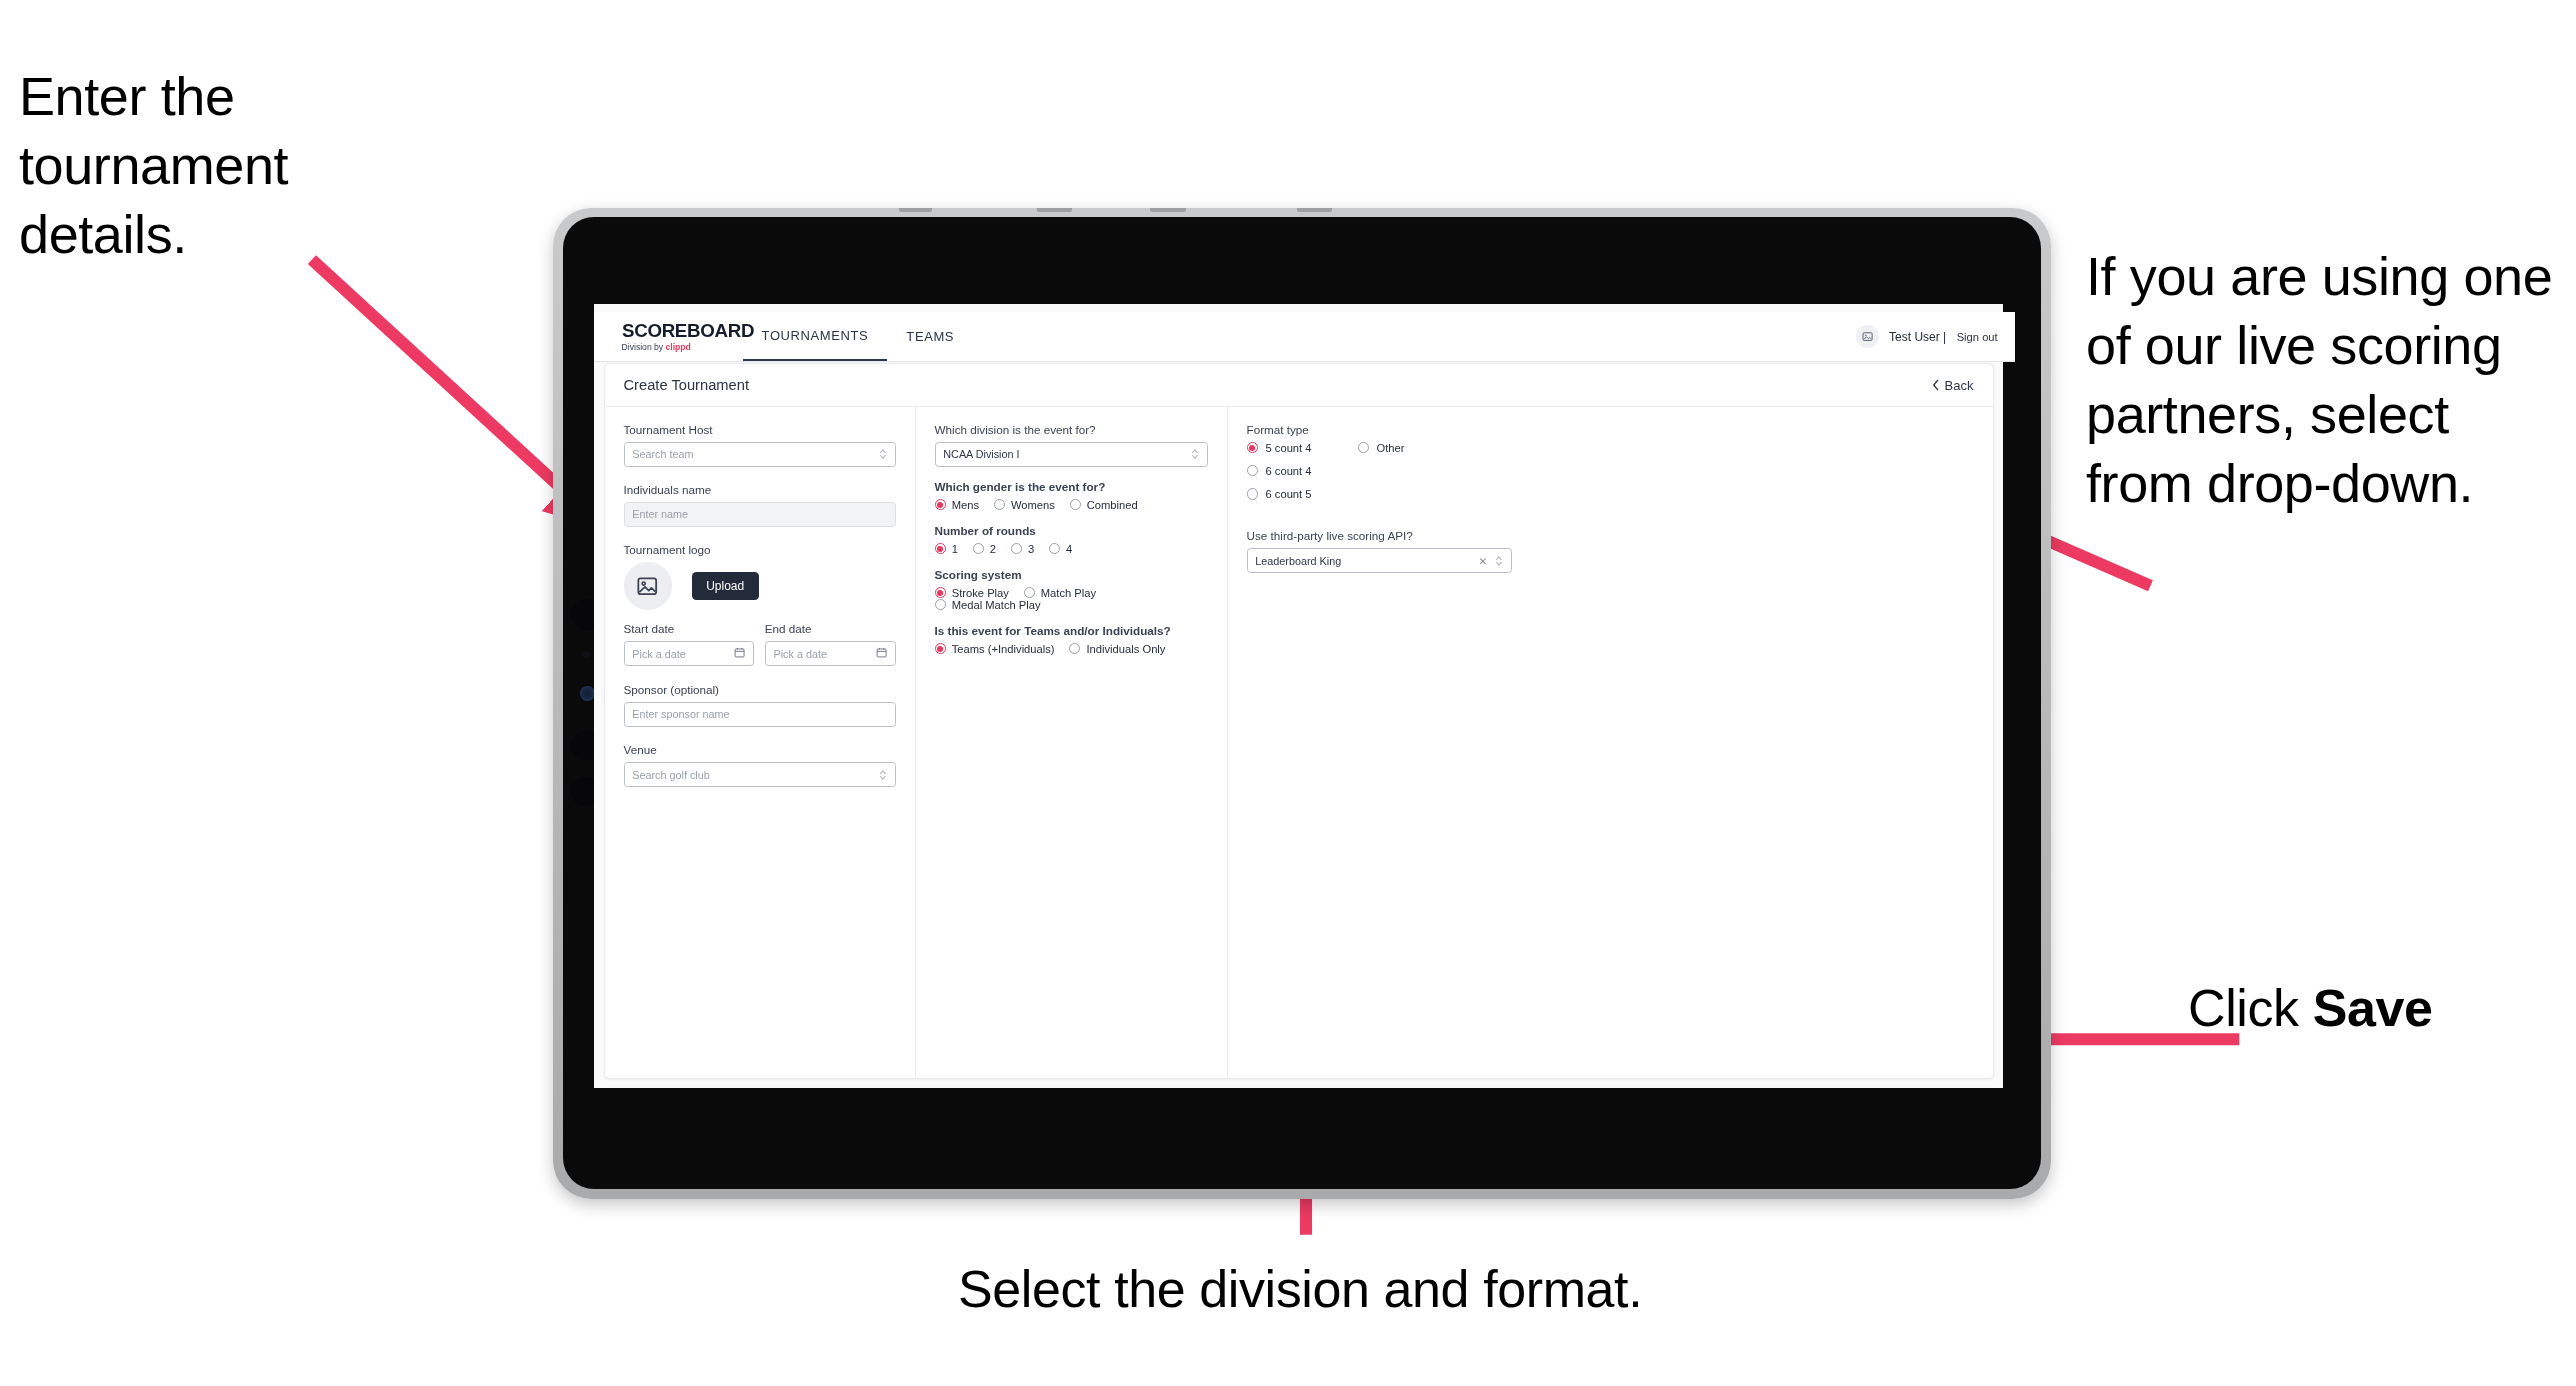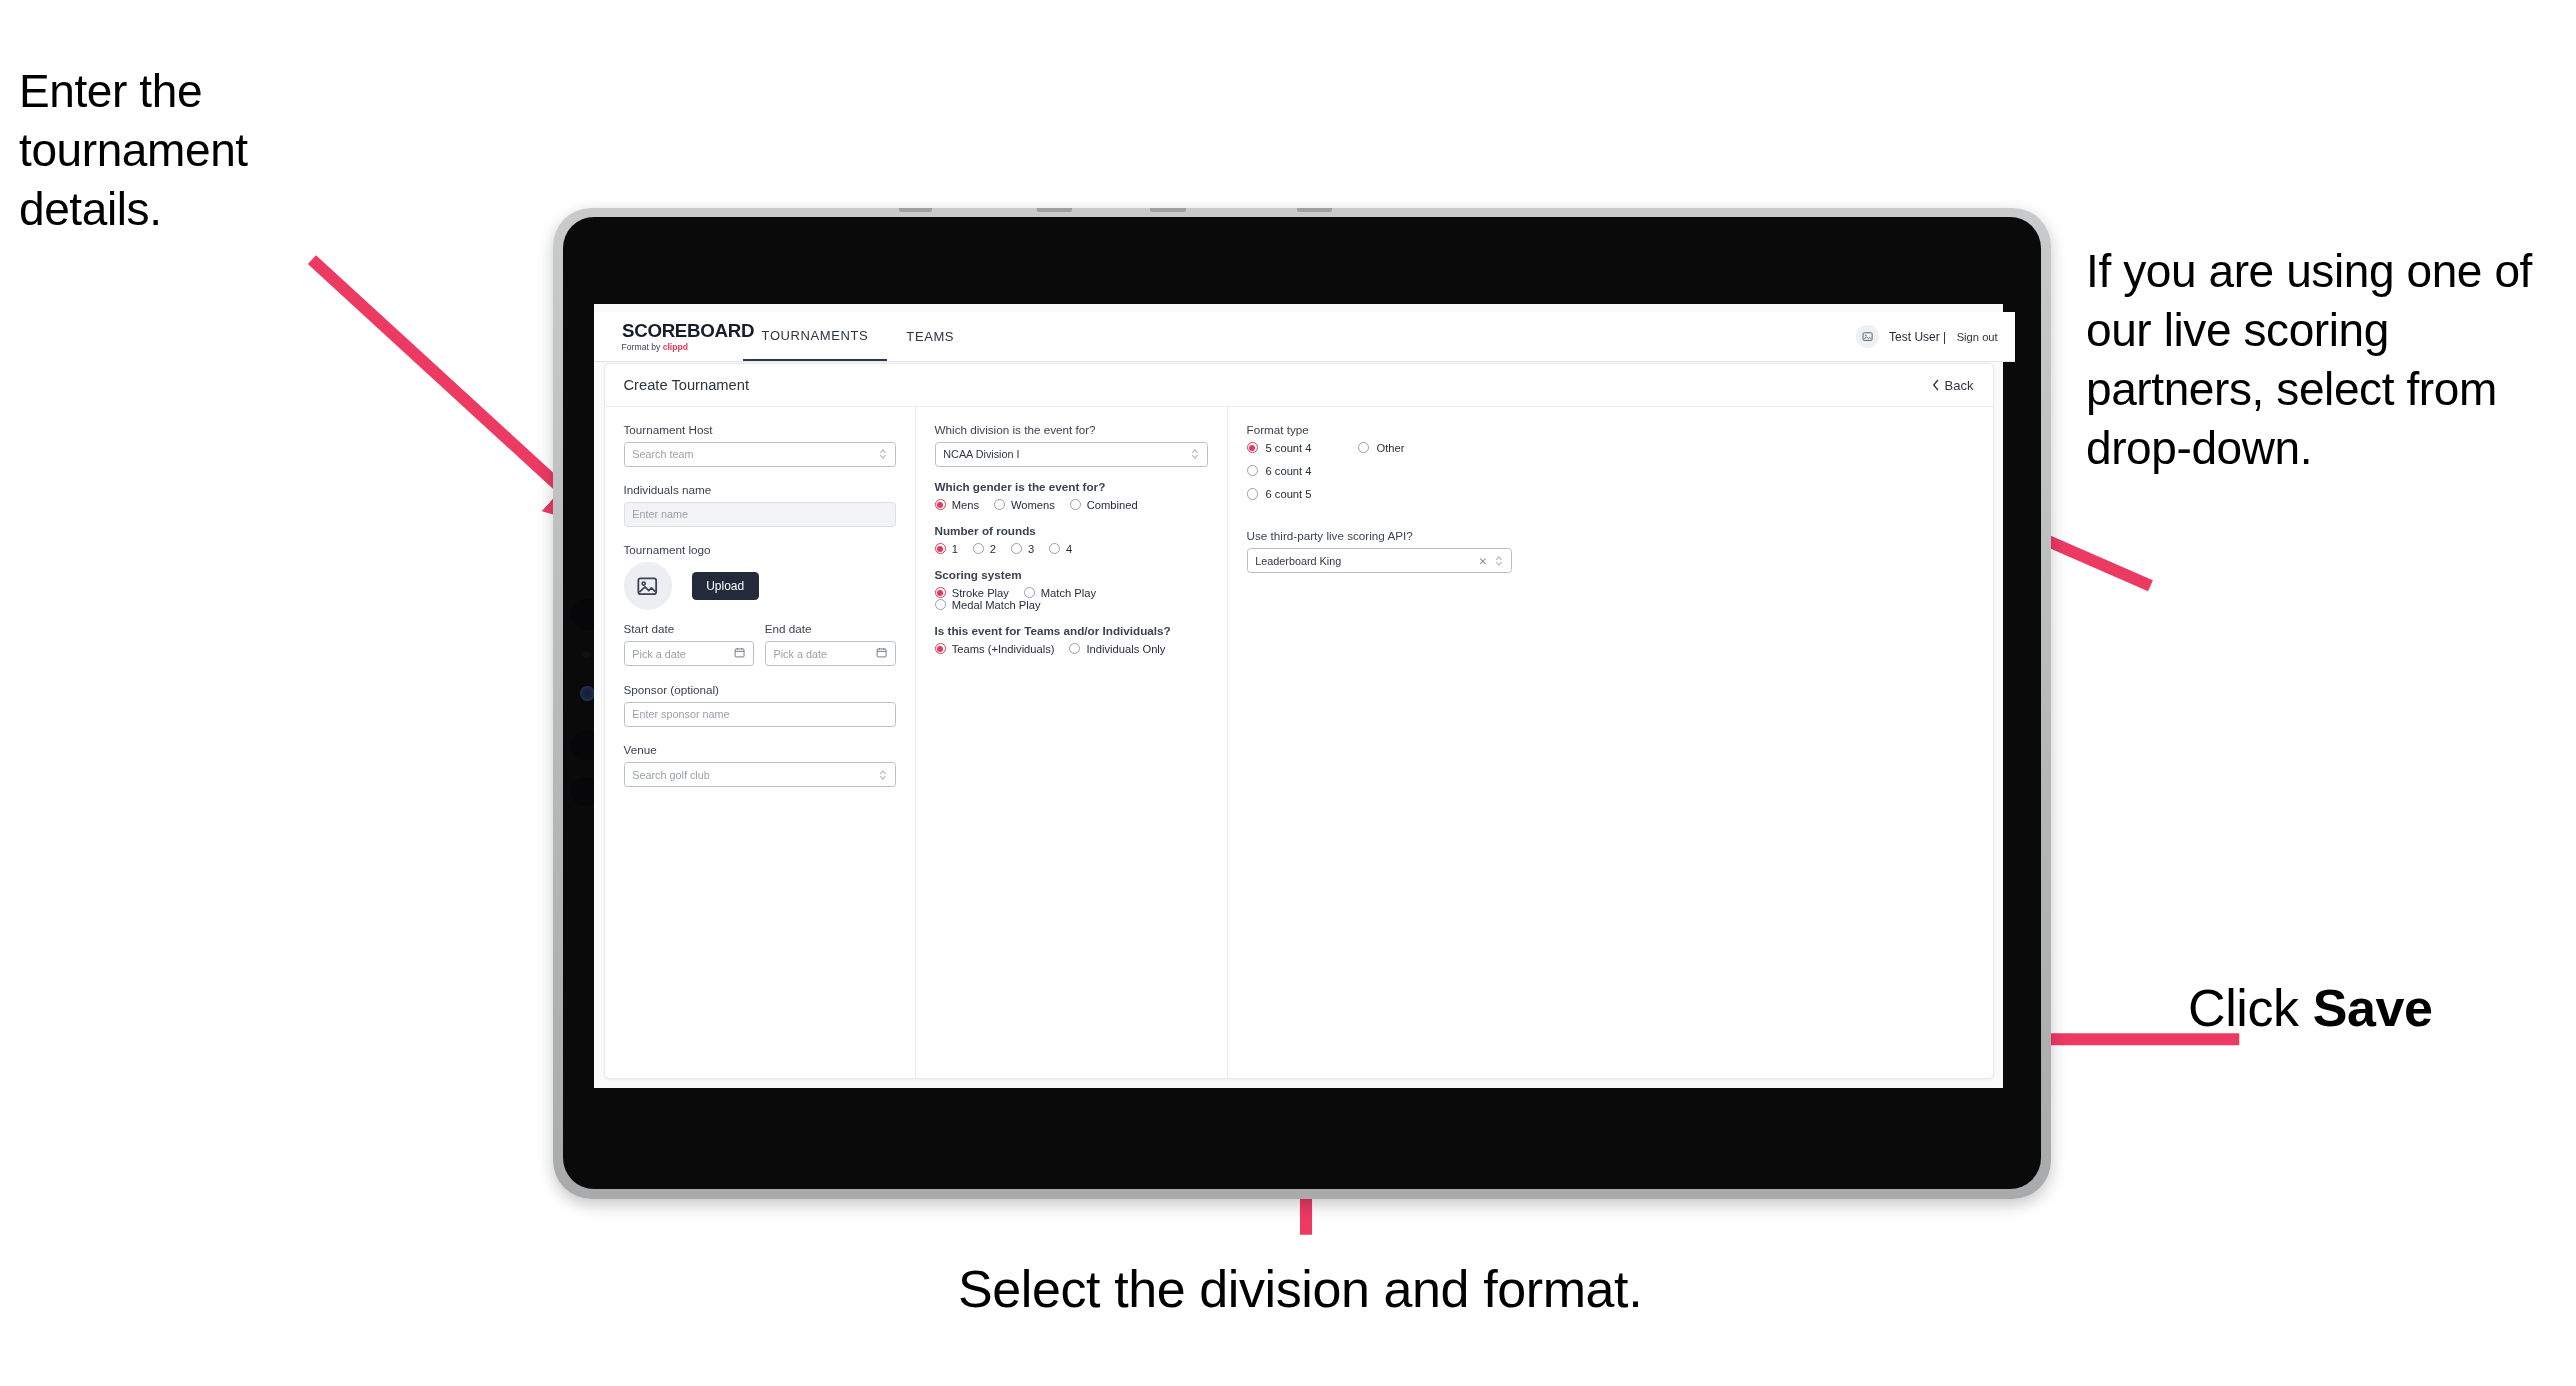--- a/index.html
+++ b/index.html
@@ -3,21 +3,21 @@
 <meta charset="utf-8">
 <style>
   html,body{margin:0;padding:0;}
   body{
     width:2576px;height:1386px;background:#ffffff;
     font-family:"Liberation Sans", sans-serif;
     position:relative;overflow:hidden;
   }
 
   
-  .anno{position:absolute;color:#000;font-size:46px;line-height:1.28;letter-spacing:-0.4px;}
+  .anno{position:absolute;color:#000;font-size:54px;line-height:1.28;letter-spacing:-0.4px;}
   #anno-left{left:19px;top:62px;width:372px;}
   #anno-right{left:2086px;top:242px;width:471px;}
   #anno-save{left:2188px;top:975px;font-size:52px;white-space:nowrap;}
   #anno-save b{font-weight:bold;}
   #anno-bottom{left:958px;top:1256px;font-size:52px;white-space:nowrap;}
 
   .arrow{position:absolute;}
 
   
   #tablet{
@@ -186,21 +186,21 @@
     <div class="cam" id="cam4"></div>
     <div class="cam" id="cam5"></div>
   </div>
 </div>
 
 <div id="app">
 
   <div id="topbar">
     <div id="brand">
       <div id="brand-title">SCOREBOARD</div>
-      <div id="brand-sub"><span>Format by </span><span class="pink">clippd</span></div>
+      <div id="brand-sub"><span>Division by </span><span class="pink">clippd</span></div>
     </div>
     <div class="navtab active">
       <span>TOURNAMENTS</span>
     </div>
     <div class="navtab">
       <span>TEAMS</span>
     </div>
     <div id="nav-spacer"></div>
     <div id="user-area">
       <div id="avatar">

